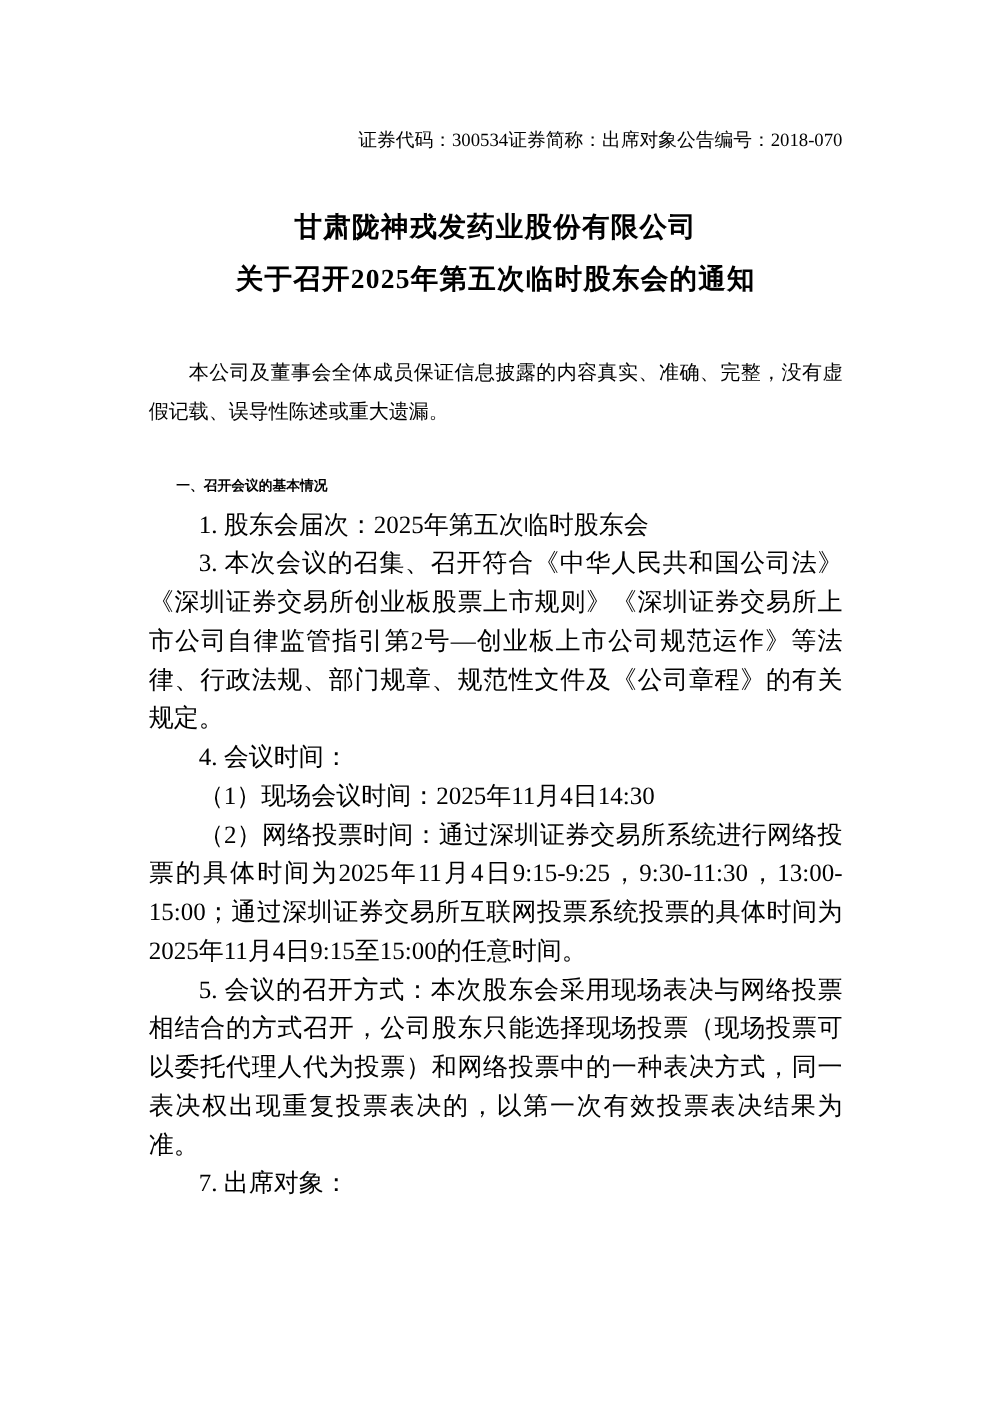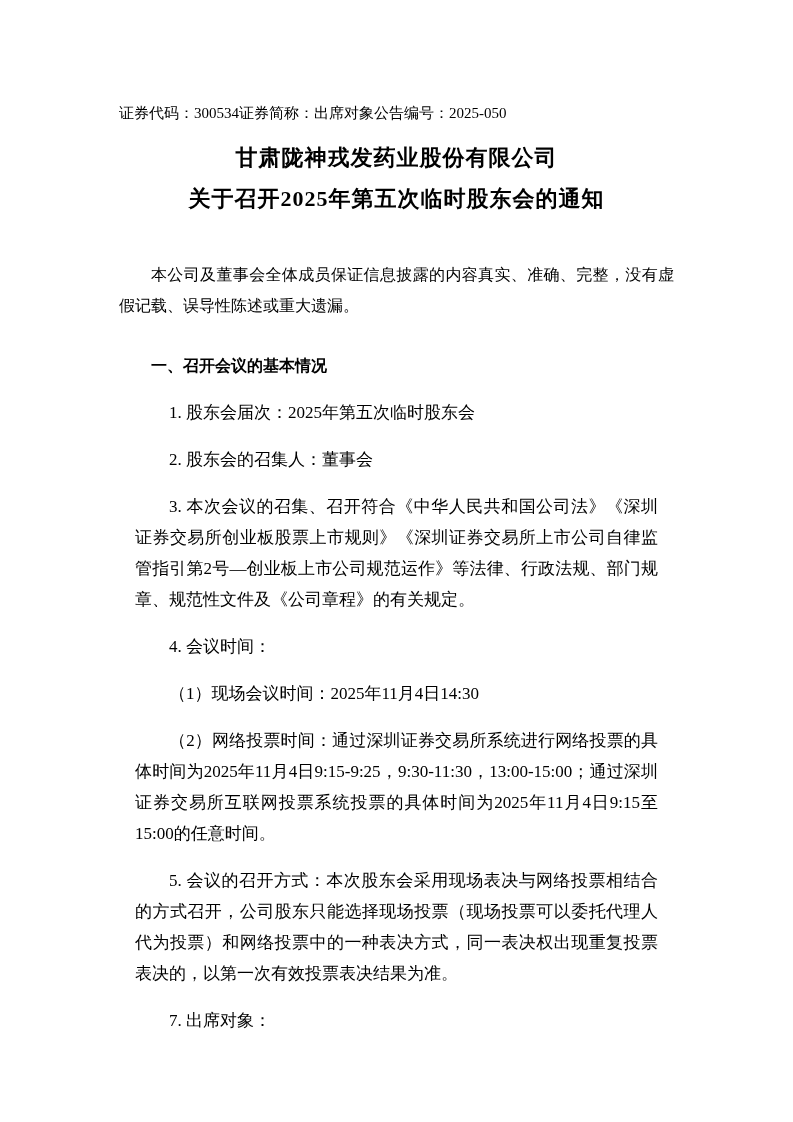--- a/index.html
+++ b/index.html
@@ -14,82 +14,81 @@
     margin: 0 auto;
     background: #ffffff;
     box-sizing: border-box;
     padding: 103px 119px 0 119px;
     font-family: "Liberation Serif", "DejaVu Serif", serif;
     color: #000000;
     overflow: hidden;
   }
   .doc-header {
     display: flex;
-    justify-content: flex-start;
+    justify-content: flex-end;
     align-items: baseline;
     font-size: 15px;
     line-height: 20px;
     white-space: nowrap;
   }
   .title {
     margin: 0;
     text-align: center;
     font-weight: bold;
     font-size: 22px;
     line-height: 30px;
     letter-spacing: 1px;
   }
-  .title-1 { margin-top: 20px; }
+  .title-1 { margin-top: 44px; }
   .title-2 { margin-top: 11px; }
   .disclaimer {
     margin: 45px 0 0 0;
     font-weight: normal;
     font-size: 16px;
     line-height: 31px;
     text-indent: 2em;
     text-align: justify;
   }
   .section-heading {
     margin: 29px 0 0 0;
     font-weight: bold;
-    font-size: 16px;
+    font-size: 11px;
     line-height: 31px;
     text-indent: 2em;
   }
   .body-para {
-    margin: 16px;
-    font-size: 17px;
+    margin: 0;
+    font-size: 20px;
     line-height: 31px;
     text-indent: 2em;
     text-align: justify;
     text-justify: inter-ideograph;
   }
 </style>
 </head>
 <body>
 
 <div class="page">
 
   <div class="doc-header">
     <span>证券代码：300534</span>
     <span>证券简称：出席对象</span>
-    <span>公告编号：2025-050</span>
+    <span>公告编号：2018-070</span>
   </div>
 
   <h1 class="title title-1">甘肃陇神戎发药业股份有限公司</h1>
 
   <h2 class="title title-2">关于召开2025年第五次临时股东会的通知</h2>
 
   <p class="disclaimer">本公司及董事会全体成员保证信息披露的内容真实、准确、完整，没有虚假记载、误导性陈述或重大遗漏。</p>
 
   <h3 class="section-heading">一、召开会议的基本情况</h3>
 
   <p class="body-para">1. 股东会届次：2025年第五次临时股东会</p>
 
-  <p class="body-para">2. 股东会的召集人：董事会</p>
 
   <p class="body-para">3. 本次会议的召集、召开符合《中华人民共和国公司法》《深圳证券交易所创业板股票上市规则》《深圳证券交易所上市公司自律监管指引第2号—创业板上市公司规范运作》等法律、行政法规、部门规章、规范性文件及《公司章程》的有关规定。</p>
 
   <p class="body-para">4. 会议时间：</p>
 
   <p class="body-para">（1）现场会议时间：2025年11月4日14:30</p>
 
   <p class="body-para">（2）网络投票时间：通过深圳证券交易所系统进行网络投票的具体时间为2025年11月4日9:15-9:25，9:30-11:30，13:00-15:00；通过深圳证券交易所互联网投票系统投票的具体时间为2025年11月4日9:15至15:00的任意时间。</p>
 
   <p class="body-para">5. 会议的召开方式：本次股东会采用现场表决与网络投票相结合的方式召开，公司股东只能选择现场投票（现场投票可以委托代理人代为投票）和网络投票中的一种表决方式，同一表决权出现重复投票表决的，以第一次有效投票表决结果为准。</p>

